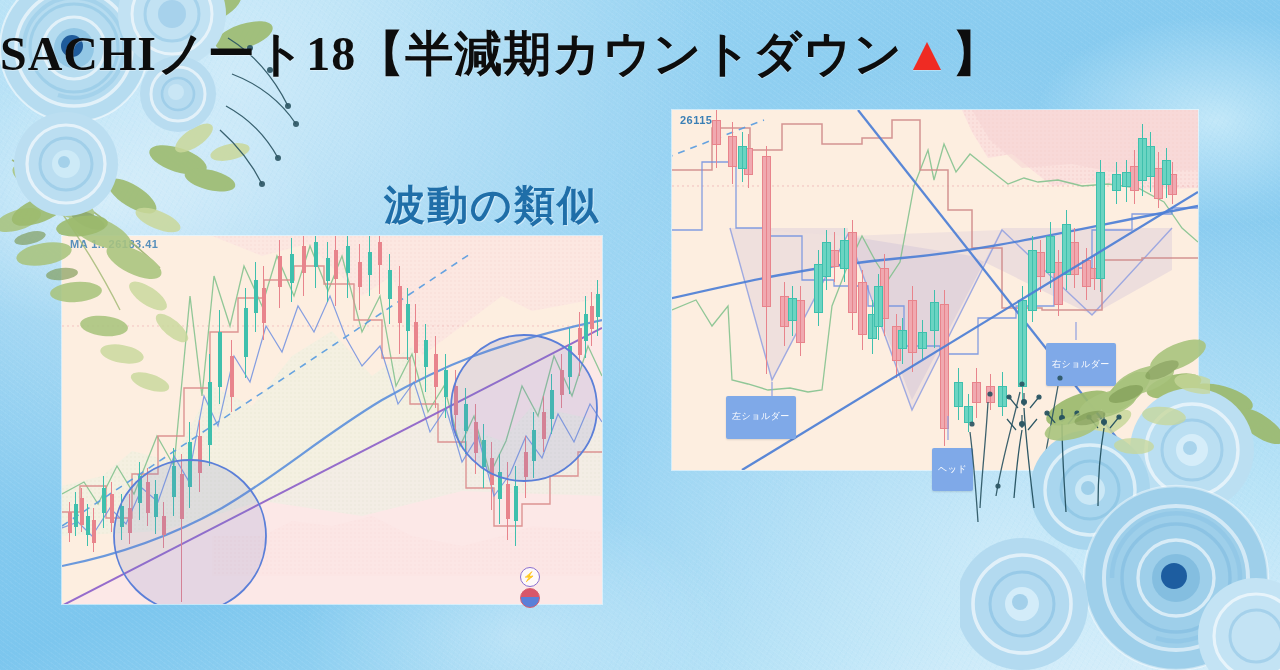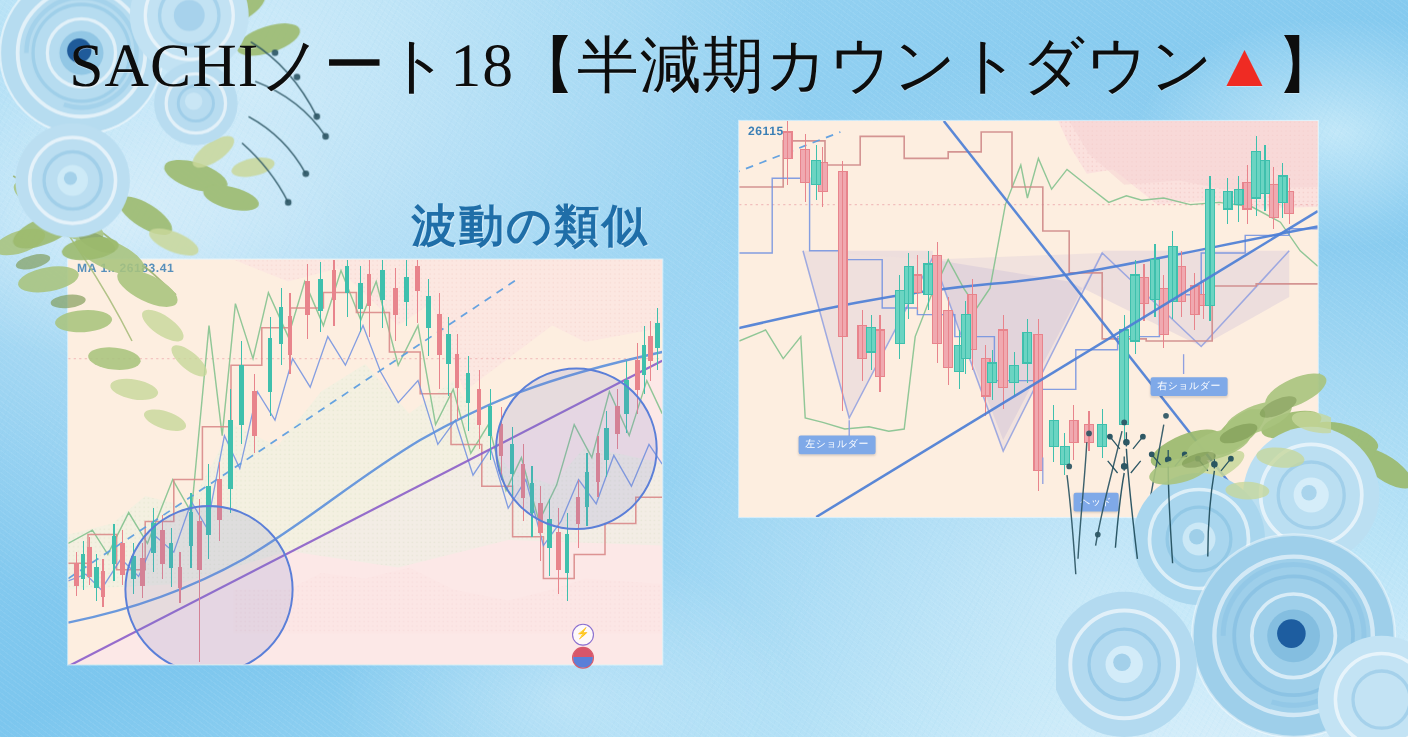--- a/index.html
+++ b/index.html
@@ -29,36 +29,36 @@
   }
   .bg-grain{
     position:absolute;inset:0;opacity:.16;
     background-image:
       repeating-linear-gradient(37deg, rgba(255,255,255,.35) 0 1px, rgba(255,255,255,0) 1px 4px),
       repeating-linear-gradient(117deg, rgba(120,190,225,.30) 0 1px, rgba(120,190,225,0) 1px 5px);
   }
 
   
   .title{
-    position:absolute;left:0;right:0;top:22px;text-align:center;
+    position:absolute;left:0;right:0;top:22px;text-align:left;
     font-family:"Liberation Serif",serif;
-    font-size:56px;font-weight:400;letter-spacing:1px;
+    font-size:48px;font-weight:700;letter-spacing:1px;
     color:#0d0d0d;white-space:nowrap;z-index:40;
     text-shadow:0 1px 0 rgba(255,255,255,.35);
   }
   .title .tri{color:#ef2b23;}
 
   
   .cap{
     position:absolute;z-index:40;
     font-weight:700;color:#1f6ea8;
     text-shadow:1px 1px 0 rgba(255,255,255,.45);
     white-space:nowrap;
   }
-  .cap-left{left:374px;top:178px;font-size:41px;letter-spacing:2px;}
+  .cap-left{left:384px;top:178px;font-size:41px;letter-spacing:2px;}
   .cap-right{left:672px;top:492px;font-size:41px;letter-spacing:2px;}
 
   
   .chart{
     position:absolute;overflow:hidden;background:#fdeee0;
     box-shadow:0 0 0 1px rgba(255,255,255,.55);
     z-index:20;
   }
   #chart-left{left:62px;top:236px;width:540px;height:368px;}
   #chart-right{left:672px;top:110px;width:526px;height:360px;}
@@ -69,26 +69,26 @@
     position:absolute;font-size:11px;color:#3b7fb5;font-weight:600;
     letter-spacing:.5px;z-index:25;pointer-events:none;
   }
   #lbl-left-ma{left:70px;top:238px;opacity:.85;}
   #lbl-right-px{left:680px;top:114px;}
 
   
   .pill{
     position:absolute;z-index:26;
     background:#7fa9e8;color:#ffffff;
-    font-size:9px;line-height:1;padding:4px 6px;border-radius:2px;
+    font-size:9px;line-height:1;padding:17px 6px;border-radius:2px;
     letter-spacing:.5px;white-space:nowrap;
     box-shadow:0 1px 2px rgba(0,0,0,.12);
   }
   #pill-ls{left:726px;top:396px;font-family:Liberation Mono, monospace;}
-  #pill-head{left:932px;top:448px;margin-left:44px;}
+  #pill-head{left:932px;top:448px;}
   #pill-rs{left:1046px;top:343px;}
 
   
   .mini-ico{
     position:absolute;z-index:27;width:18px;height:18px;border-radius:50%;
     display:flex;align-items:center;justify-content:center;
     font-size:10px;line-height:1;
   }
   #ico-zap{left:520px;top:567px;border:1.4px solid #8a6fd0;color:#8a6fd0;background:rgba(255,255,255,.75);}
   #ico-flag{left:520px;top:588px;border:1.4px solid #d85a6a;background:

